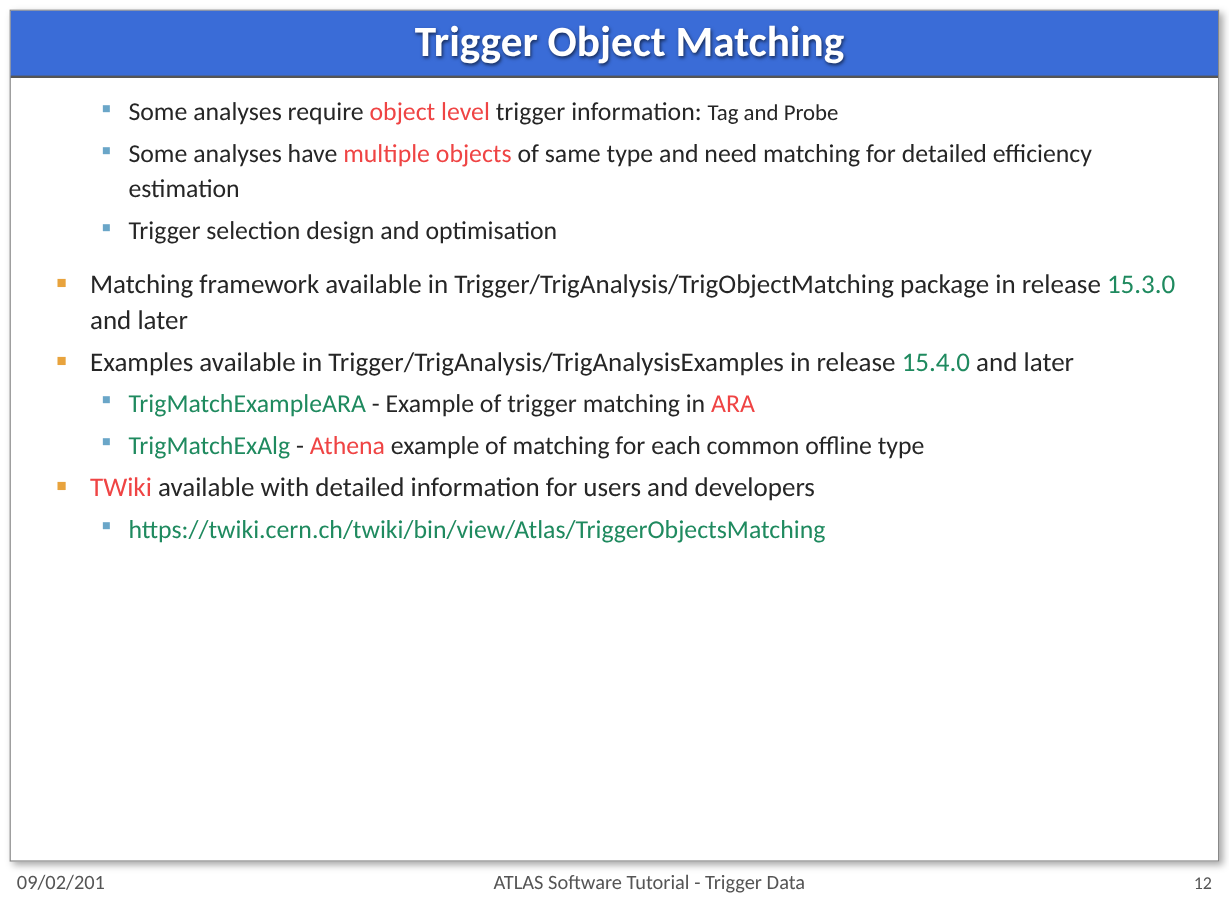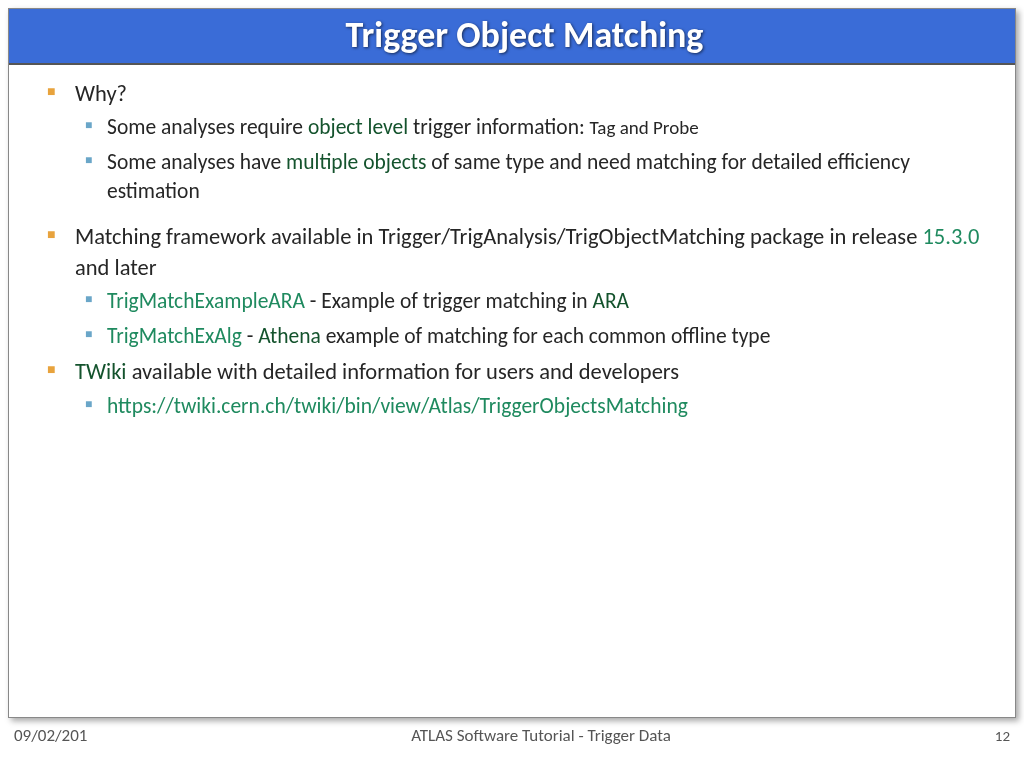--- a/index.html
+++ b/index.html
@@ -51,21 +51,21 @@
   li.l2 { position: relative; padding-left: 74px; margin-bottom: 6px; font-size: 21.5px; }
   li.l2::before {
     content: "■";
     position: absolute;
     left: 52px;
     top: 4px;
     color: #6aa6c8;
     font-size: 12px;
   }
   .gap { margin-top: 16px; }
-  .em-blue { color: #14532d; }
+  .em-blue { color: #ef4444; }
   .em-green { color: #1f8a5f; }
   .small-tail { font-size: 19px; }
   .footer {
     position: absolute;
     bottom: 22px;
     left: 0; right: 0;
     font-size: 17px;
     color: #555;
     display: flex;
     justify-content: space-between;
@@ -79,32 +79,35 @@
 </head>
 <body>
 
 <div class="slide-frame">
   <div class="title-bar">
     <h1>Trigger Object Matching</h1>
   </div>
 
   <div class="content">
     <ul>
-      <li class="l1">
-        <span>Why?</span>
-      </li>
       <li class="l2">
         <span>Some analyses require </span><span class="em-blue">object level</span><span> trigger information: </span><span class="small-tail">Tag and Probe</span>
       </li>
       <li class="l2">
         <span>Some analyses have </span><span class="em-blue">multiple objects</span><span> of same type and need matching for detailed efficiency estimation</span>
       </li>
+      <li class="l2">
+        <span>Trigger selection design and optimisation</span>
+      </li>
 
       <li class="l1 gap">
         <span>Matching framework available in Trigger/TrigAnalysis/TrigObjectMatching package in release </span><span class="em-green">15.3.0</span><span> and later</span>
+      </li>
+      <li class="l1">
+        <span>Examples available in Trigger/TrigAnalysis/TrigAnalysisExamples in release </span><span class="em-green">15.4.0</span><span> and later</span>
       </li>
       <li class="l2">
         <span class="em-green">TrigMatchExampleARA</span><span> - Example of trigger matching in </span><span class="em-blue">ARA</span>
       </li>
       <li class="l2">
         <span class="em-green">TrigMatchExAlg</span><span> - </span><span class="em-blue">Athena</span><span> example of matching for each common offline type</span>
       </li>
       <li class="l1">
         <span class="em-blue">TWiki</span><span> available with detailed information for users and developers</span>
       </li>

